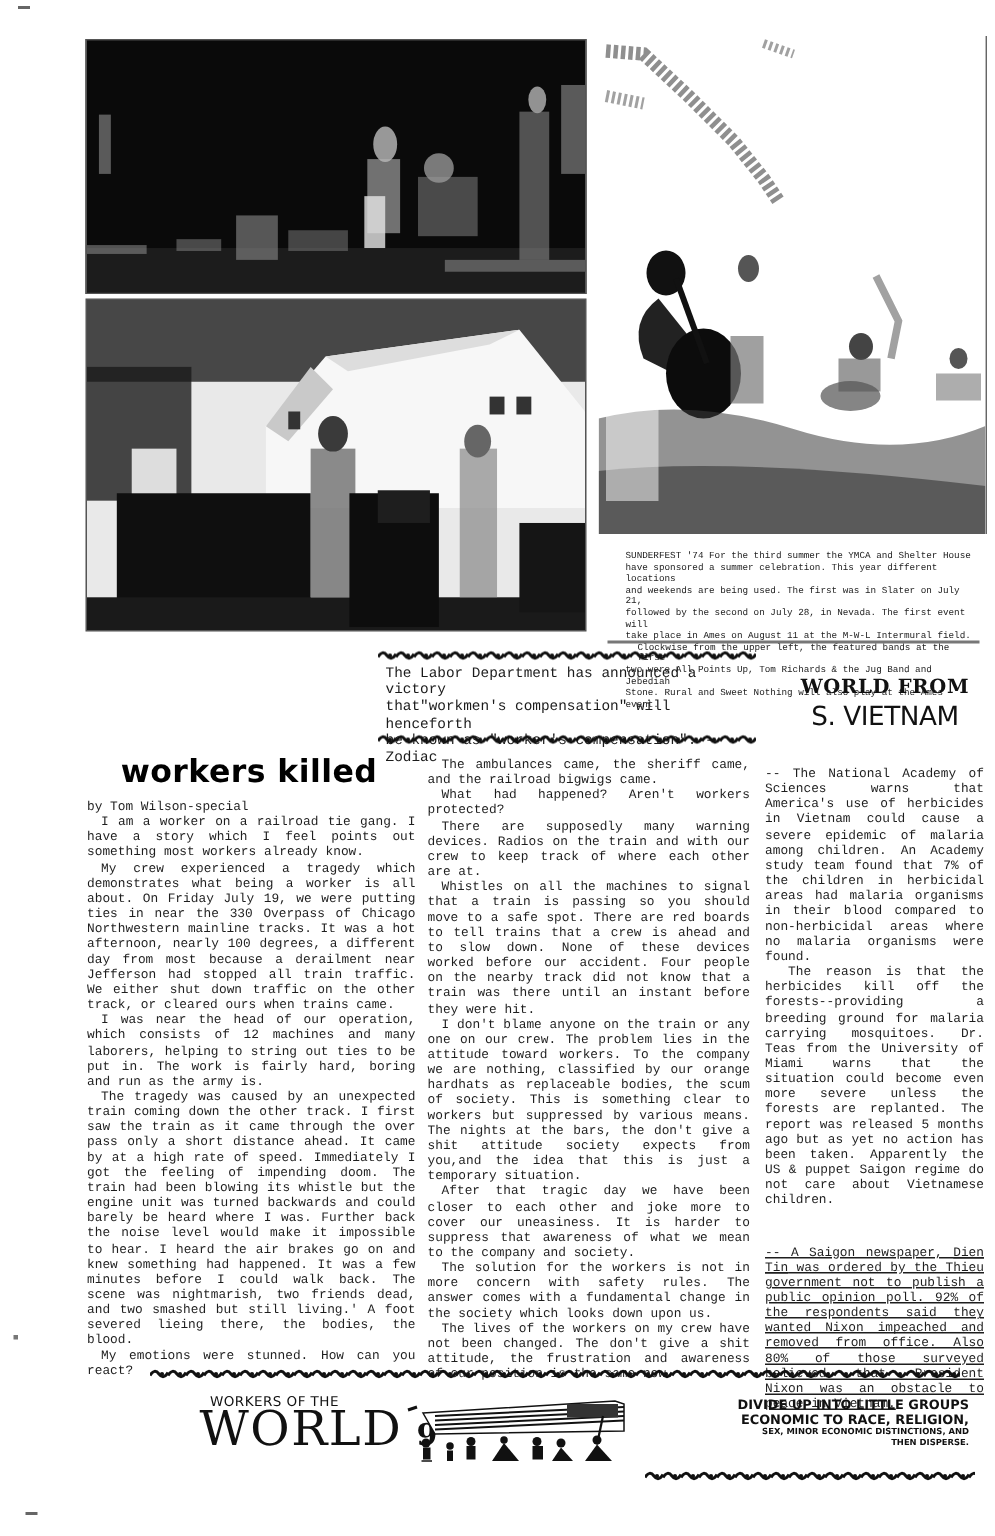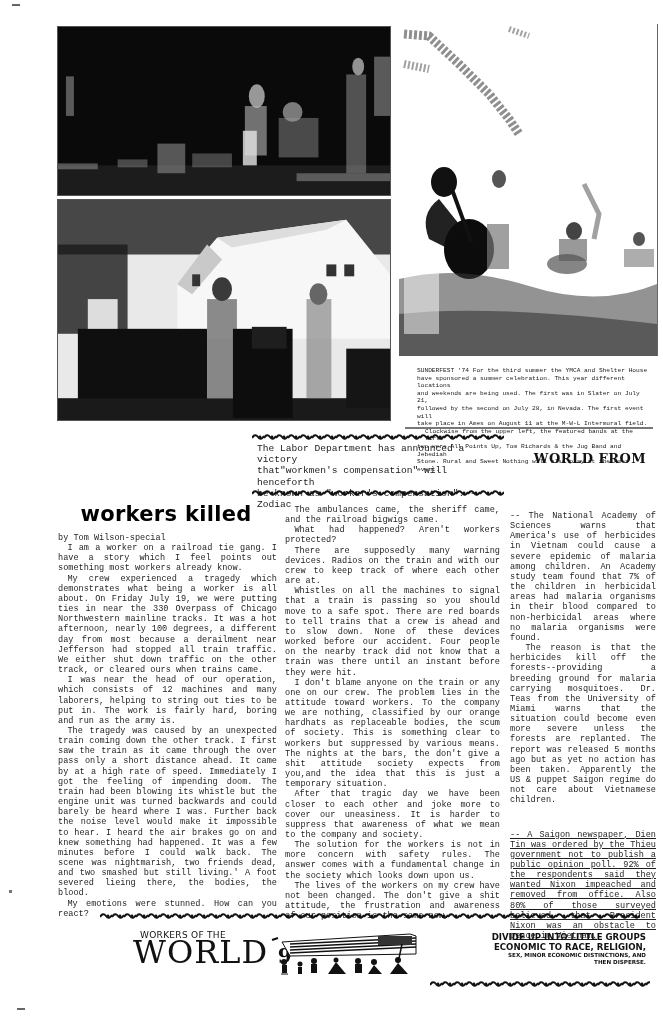--- a/index.html
+++ b/index.html
@@ -144,20 +144,21 @@
           <path d="M0,5 Q3,0 6,4 T12,3" stroke="#111" stroke-width="2" fill="none"></path>
           <circle cx="8" cy="4" r="1.4" fill="#111"></circle>
         </pattern>
       </defs>
     <rect width="252" height="8" fill="url(#wv2)"></rect>
   </svg>
 </div>
 
 <div class="abs" style="left:520px; top:451px; width:140px;">
   <div class="news-head1">WORLD FROM</div>
+  <div class="news-head2" style="margin-top:2px;">S. VIETNAM</div>
 </div>
 
 <div class="abs headline" style="left:50px; top:502px; width:232px;">workers killed</div>
 
 <div class="abs col" style="left:58px; top:533px; width:219px;">
   <p class="noindent">by Tom Wilson-special</p>
   <p>I am a worker on a railroad tie gang.  I have a story which I feel points out something most workers already know.</p>
   <p>My crew experienced a tragedy which demonstrates what being a worker is all about. On Friday July 19, we were putting ties in near the 330 Overpass of Chicago Northwestern mainline tracks.  It was a hot afternoon,  nearly 100 degrees, a different day from most because a derailment near Jefferson had stopped all train traffic.  We either shut down traffic on the other track, or cleared  ours when trains came.</p>
   <p>I was near the head of our operation, which consists of 12 machines and many laborers, helping to string out ties to be put in.  The work is fairly hard, boring and run as the army is.</p>
   <p>The tragedy was caused by an unexpected train coming down the other track. I first saw the train as it came through the over pass only a short distance ahead.  It came by at a high rate of speed.  Immediately I got the feeling of impending doom.  The train had been blowing its whistle but the engine unit was turned backwards and could barely be heard where I was.  Further back the noise level would make it impossible to hear.  I heard the air brakes go on and knew something had happened.  It was a few minutes before I could walk back.  The scene was nightmarish, two friends dead, and two smashed but still living.' A foot severed lieing there, the bodies, the blood.</p>

